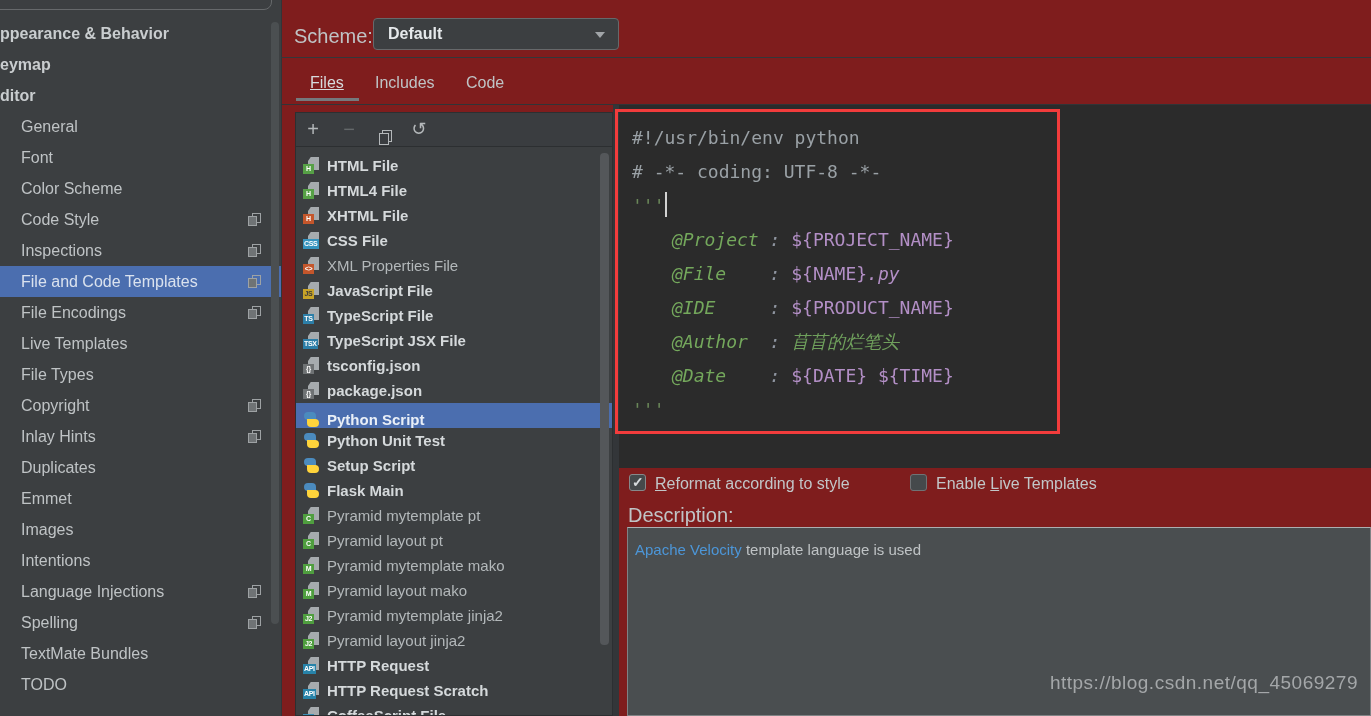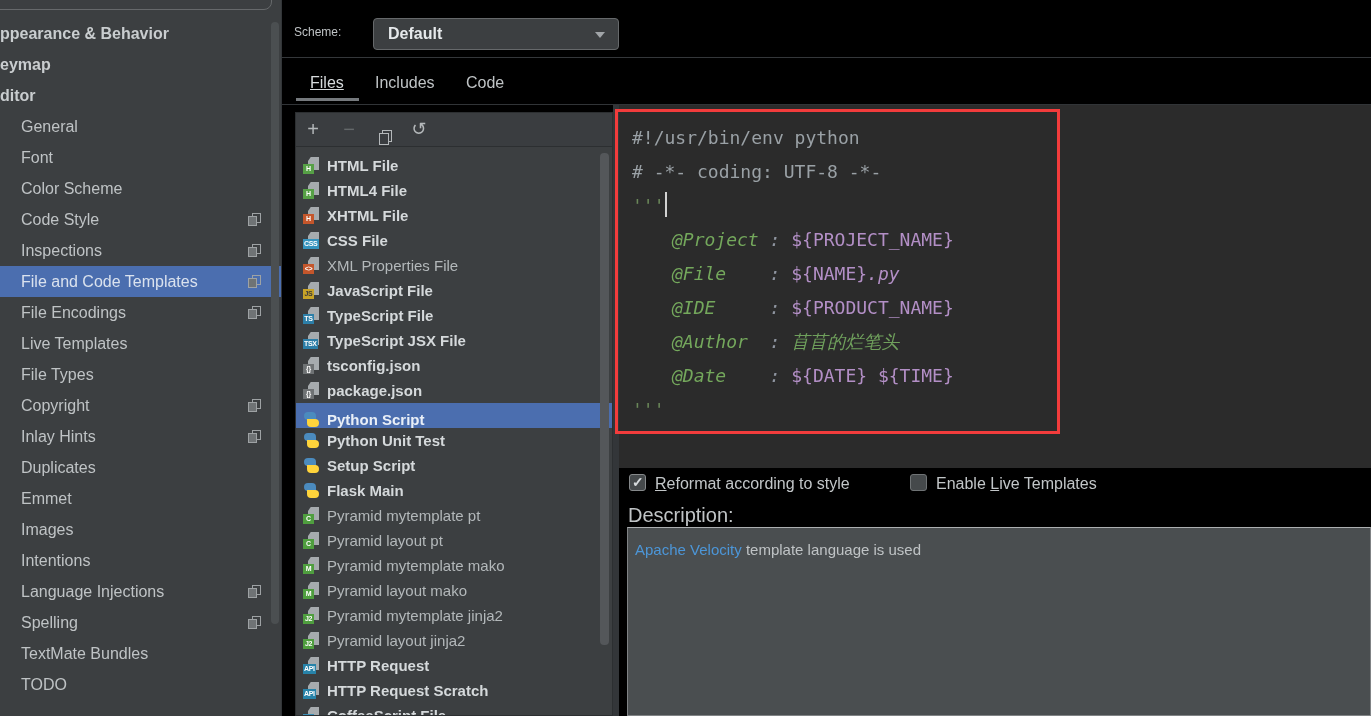--- a/index.html
+++ b/index.html
@@ -1,34 +1,34 @@
 <!DOCTYPE html>
 <html><head>
 <meta charset="utf-8">
 <style>
   html,body{margin:0;padding:0;background:#26282a;}
-  #app{position:relative;width:1371px;height:716px;background:#000000;overflow:hidden;
+  #app{position:relative;width:1371px;height:716px;background:#7f1d1d;overflow:hidden;
        font-family:"Liberation Sans",sans-serif;color:#BBBFC1;}
 
   
   #sidebar{position:absolute;left:0;top:0;width:281px;height:716px;background:#3C3F41;border-right:1px solid #323538;}
   #search-remnant{position:absolute;left:-9px;top:-22px;width:279px;height:30px;border:1px solid #66696B;border-radius:8px;}
   #side-scrollbar{position:absolute;right:2px;top:22px;width:8px;height:602px;background:#4B4F51;border-radius:4px;}
   #side-rows{position:absolute;left:0;top:18px;width:281px;}
   .side-row{position:relative;height:31px;line-height:31px;font-size:16px;color:#BFC3C5;white-space:nowrap;}
   .side-row.ind0{padding-left:0;font-weight:bold;color:#C9CDCF;}
   .side-row.ind1{padding-left:21px;}
   .side-row.selected{background:#4B6EAF;color:#DAE2EE;}
   .copy-ic{display:none;position:absolute;right:20px;top:9px;width:13px;height:13px;}
   .side-row.has-copy .copy-ic{display:block;}
   .copy-ic::before{content:"";position:absolute;right:0;top:0;width:7px;height:8px;border:1px solid #9EA2A4;}
   .copy-ic::after{content:"";position:absolute;left:0;bottom:0;width:7px;height:8px;border:1px solid #9EA2A4;background:#6F7375;}
 
   
-  #scheme-label{position:absolute;left:294px;top:25px;font-size:12px;color:#BFC3C5;}
+  #scheme-label{position:absolute;left:294px;top:25px;font-size:20px;color:#BFC3C5;}
   #scheme-combo{position:absolute;left:373px;top:18px;width:246px;height:32px;border:1px solid #66696B;border-radius:4px;background:#3C3F41;box-sizing:border-box;}
   #scheme-value{position:absolute;left:14px;top:0;line-height:30px;font-size:16px;font-weight:bold;color:#E6E9EB;}
   #scheme-chevron{position:absolute;right:13px;top:13px;width:0;height:0;border-left:5px solid transparent;border-right:5px solid transparent;border-top:6px solid #A1A5A8;}
   #row-divider{position:absolute;left:281px;top:57px;right:0;height:1px;background:#34373A;}
   .tab{position:absolute;top:74px;font-size:16px;color:#BFC3C5;}
   #tab-files{left:310px;color:#D7DBDD;text-decoration:underline;}
   #tab-includes{left:375px;}
   #tab-code{left:466px;}
   #tab-underline{position:absolute;left:296px;top:98px;width:63px;height:3px;background:#75797D;}
   #tabs-divider{position:absolute;left:281px;top:104px;right:0;height:1px;background:#313437;}
@@ -380,14 +380,15 @@
   <span class="cb-label" id="cb-reformat-label"><span></span><span class="accel">R</span><span>eformat according to style</span></span>
 
   <span class="cb" id="cb-live"></span>
   <span class="cb-label" id="cb-live-label"><span>Enable </span><span class="accel">L</span><span>ive Templates</span></span>
 
   <span id="desc-label">Description:</span>
   <div id="desc-panel">
     <div id="desc-text"><span id="desc-link">Apache Velocity</span><span> template language is used</span></div>
   </div>
 
+  <span id="watermark">https://blog.csdn.net/qq_45069279</span>
 
 </div>
 
 </body></html>

